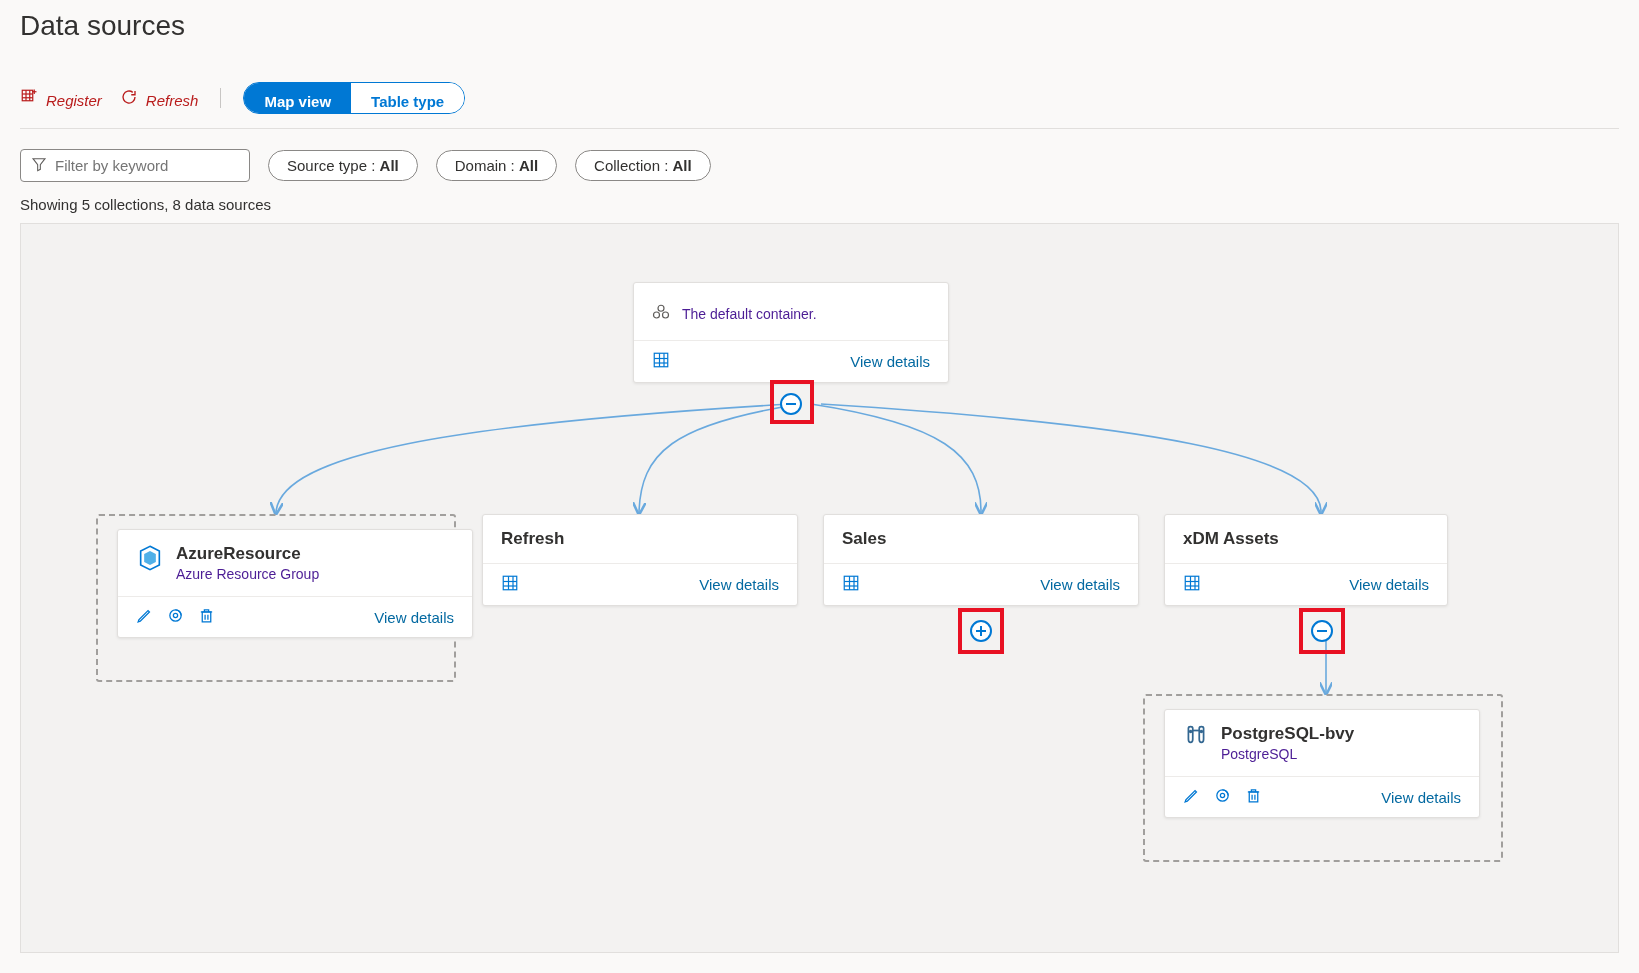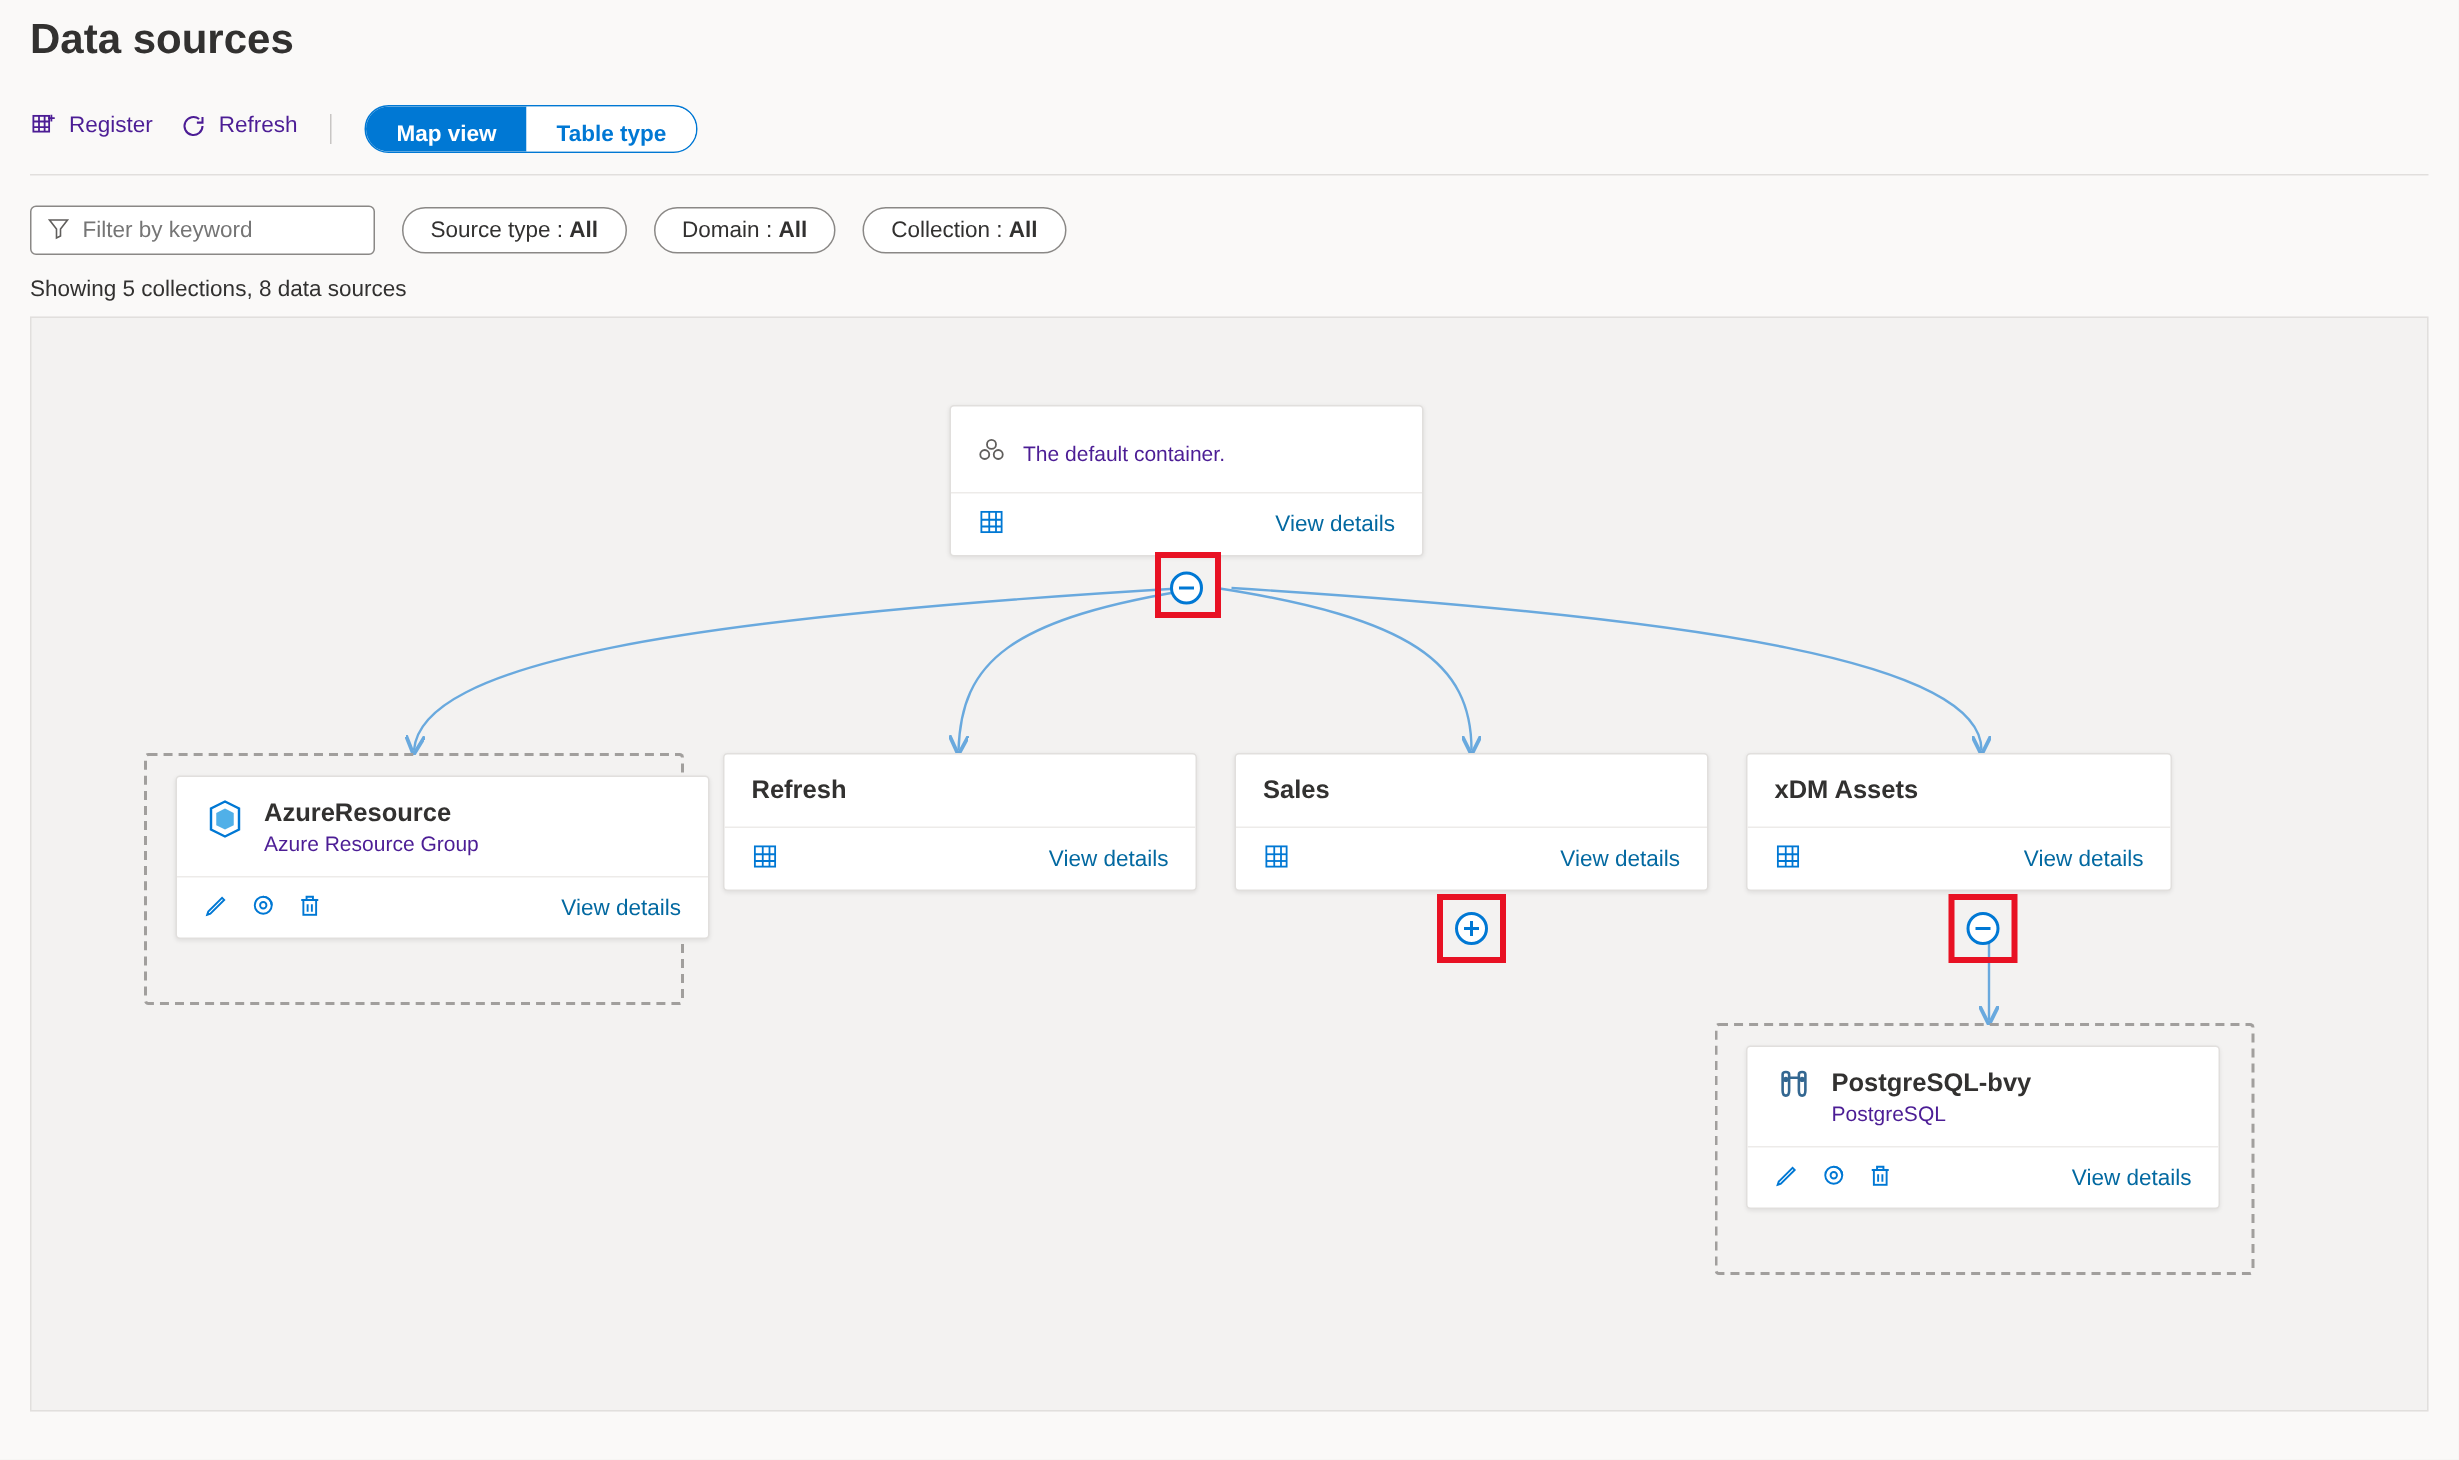--- a/index.html
+++ b/index.html
@@ -4,31 +4,31 @@
 <style>
   * { box-sizing: border-box; margin: 0; padding: 0; }
   body {
     font-family: "Segoe UI", -apple-system, sans-serif;
     background: #faf9f8;
     color: #323130;
     font-size: 14px;
     width: 1639px;
   }
   .page { padding: 10px 20px; }
-  h1 { font-size: 28px; font-weight: 700; margin-bottom: 28px; }
+  h1 { font-size: 28px; font-weight: 400; margin-bottom: 40px; }
 
   .toolbar {
     display: flex; align-items: center; gap: 18px;
     padding-bottom: 14px; margin-bottom: 20px;
     border-bottom: 1px solid #e1dfdd;
   }
   .tb-btn {
-    display: flex; align-items: flex-start; gap: 8px;
+    display: flex; align-items: flex-end; gap: 8px;
     background: none; border: none; cursor: pointer;
-    font-size: 15px; color: #4c1d95;
+    font-size: 15px; color: #b91c1c; font-style: italic;
   }
   .tb-btn svg { width: 18px; height: 18px; }
   .tb-sep { width: 1px; height: 20px; background: #c8c6c4; margin: 0 4px; }
 
   .pill-toggle {
     display: inline-flex; border: 1px solid #0078d4;
     border-radius: 20px; overflow: hidden; height: 32px;
   }
   .pill-toggle button {
     border: none; background: white; color: #0078d4;

